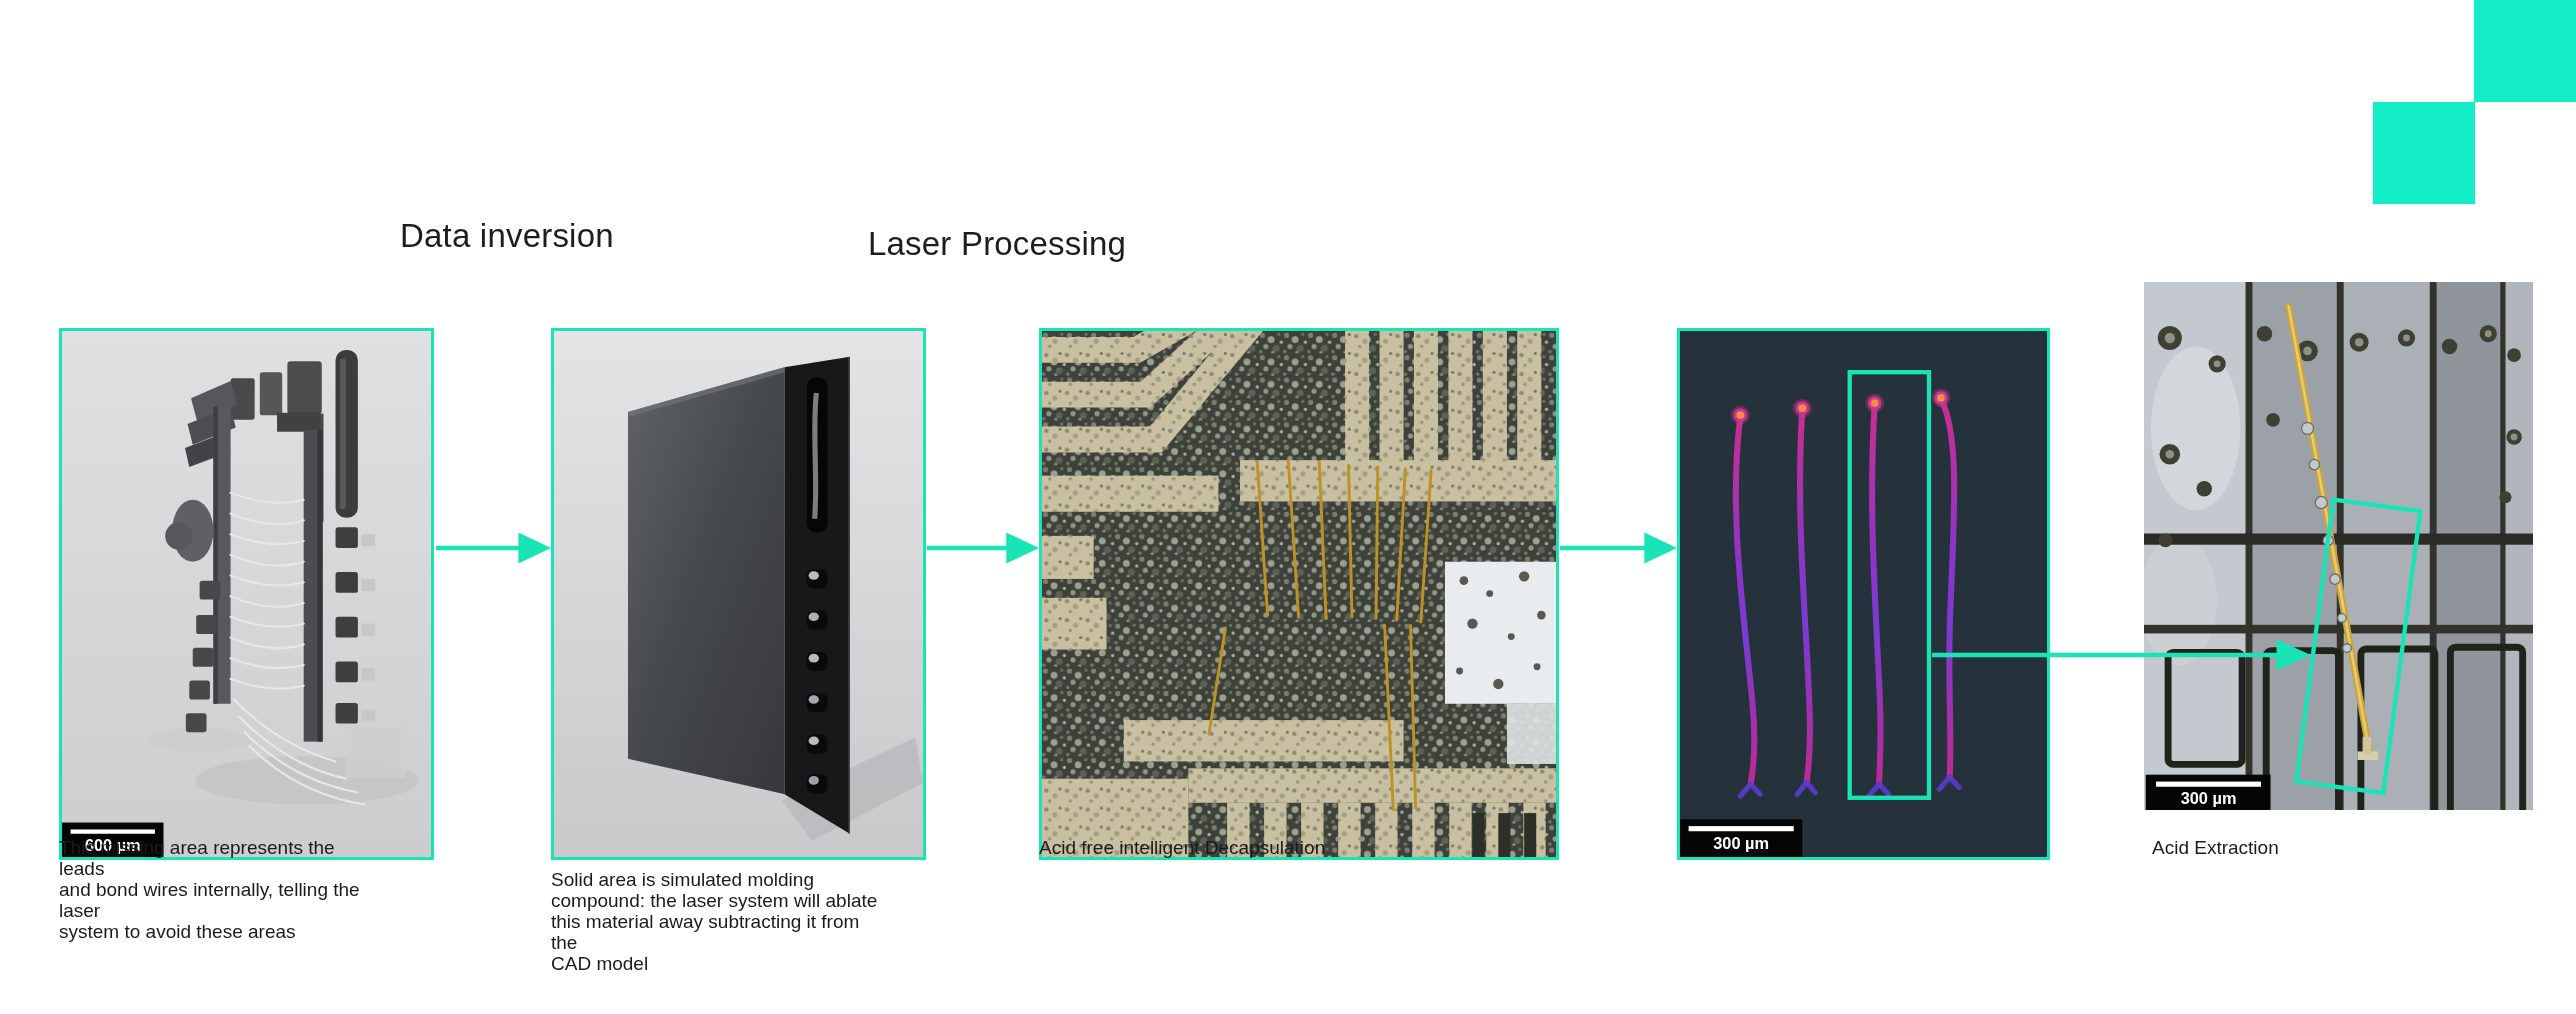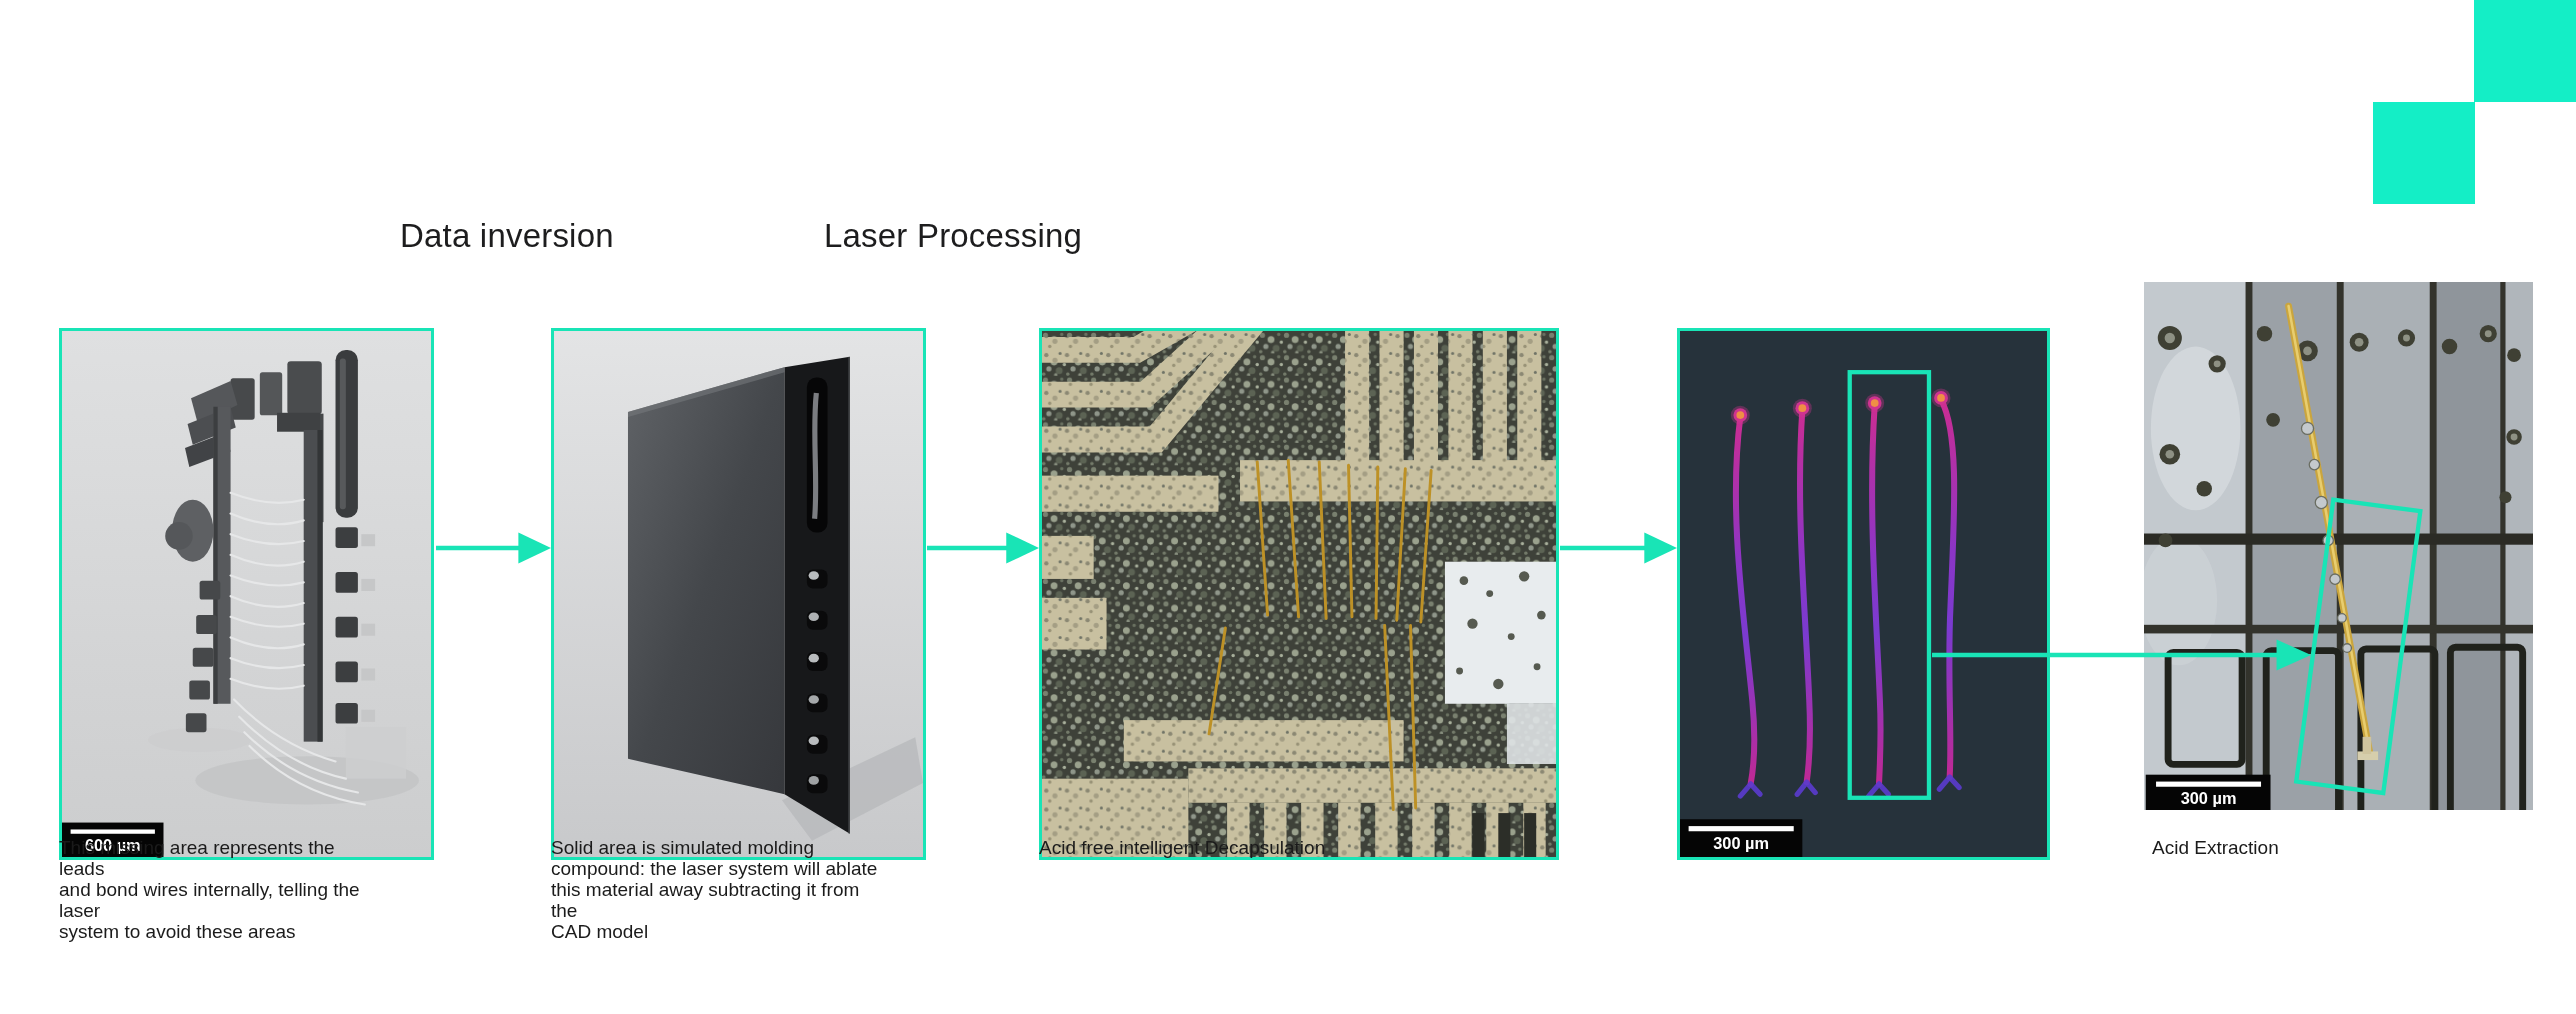--- a/index.html
+++ b/index.html
@@ -10,39 +10,39 @@
   .logo{left:55px;top:33px;width:413px;height:121px;}
   .logo-text{position:absolute;left:0;top:8.6px;font-size:102px;font-weight:700;letter-spacing:-4.3px;
              color:#0e0e0e;line-height:1;transform:scaleX(.9);transform-origin:left top;}
   .logo-sq{position:absolute;left:100px;top:9.5px;width:14.6px;height:14.6px;background:#0e0e0e;}
   
   .sq{width:102px;height:102px;background:#14eec6;}
   .sq-top{left:2474px;top:0;}
   .sq-bottom{left:2373px;top:102px;}
   
   .heading{top:217px;font-size:33px;font-weight:400;color:#1d1d1e;letter-spacing:0.2px;white-space:nowrap;}
-  .h1{left:400px;} .h2{left:824px;}
+  .h1{left:400px;} .h2{left:868px;margin-top:8px;}
   
   .panel{top:282px;height:526px;border:3.4px solid #19e4b6;background:#d946ef;margin-top:46px;}
   .p1{left:59px;width:369px;}
   .p2{left:551px;width:369px;}
   .p3{left:1039px;width:514px;}
   .p4{left:1677px;width:367px;}
   .p5{left:2144px;top:282px;width:389px;height:528px;border:none;background:#a7adb3;}
   .panel svg,.p5 svg{display:block;width:100%;height:100%;}
   
   .arrow{top:529px;height:38px;}
   .a1{left:436px;width:115px;}
   .a2{left:927px;width:112px;}
   .a3{left:1560px;width:117px;}
   .link{left:1932px;top:636px;width:379px;height:38px;z-index:10;}
   
   .caption{top:837px;font-size:19px;line-height:21px;color:#1b1b1b;white-space:pre-line;}
   .c1{left:59px;width:319px;}
-  .c2{left:551px;width:336px;}
+  .c2{left:551px;width:336px;margin-top:32px;}
   .c3{left:1039px;width:448px;}
   .c4{left:1677px;width:319px;}
   .c5{left:2152px;width:276px;}
   svg text{font-family:"Liberation Sans",sans-serif;font-weight:600;}
 </style>
 </head>
 <body>
 
 <div id="canvas">
 

